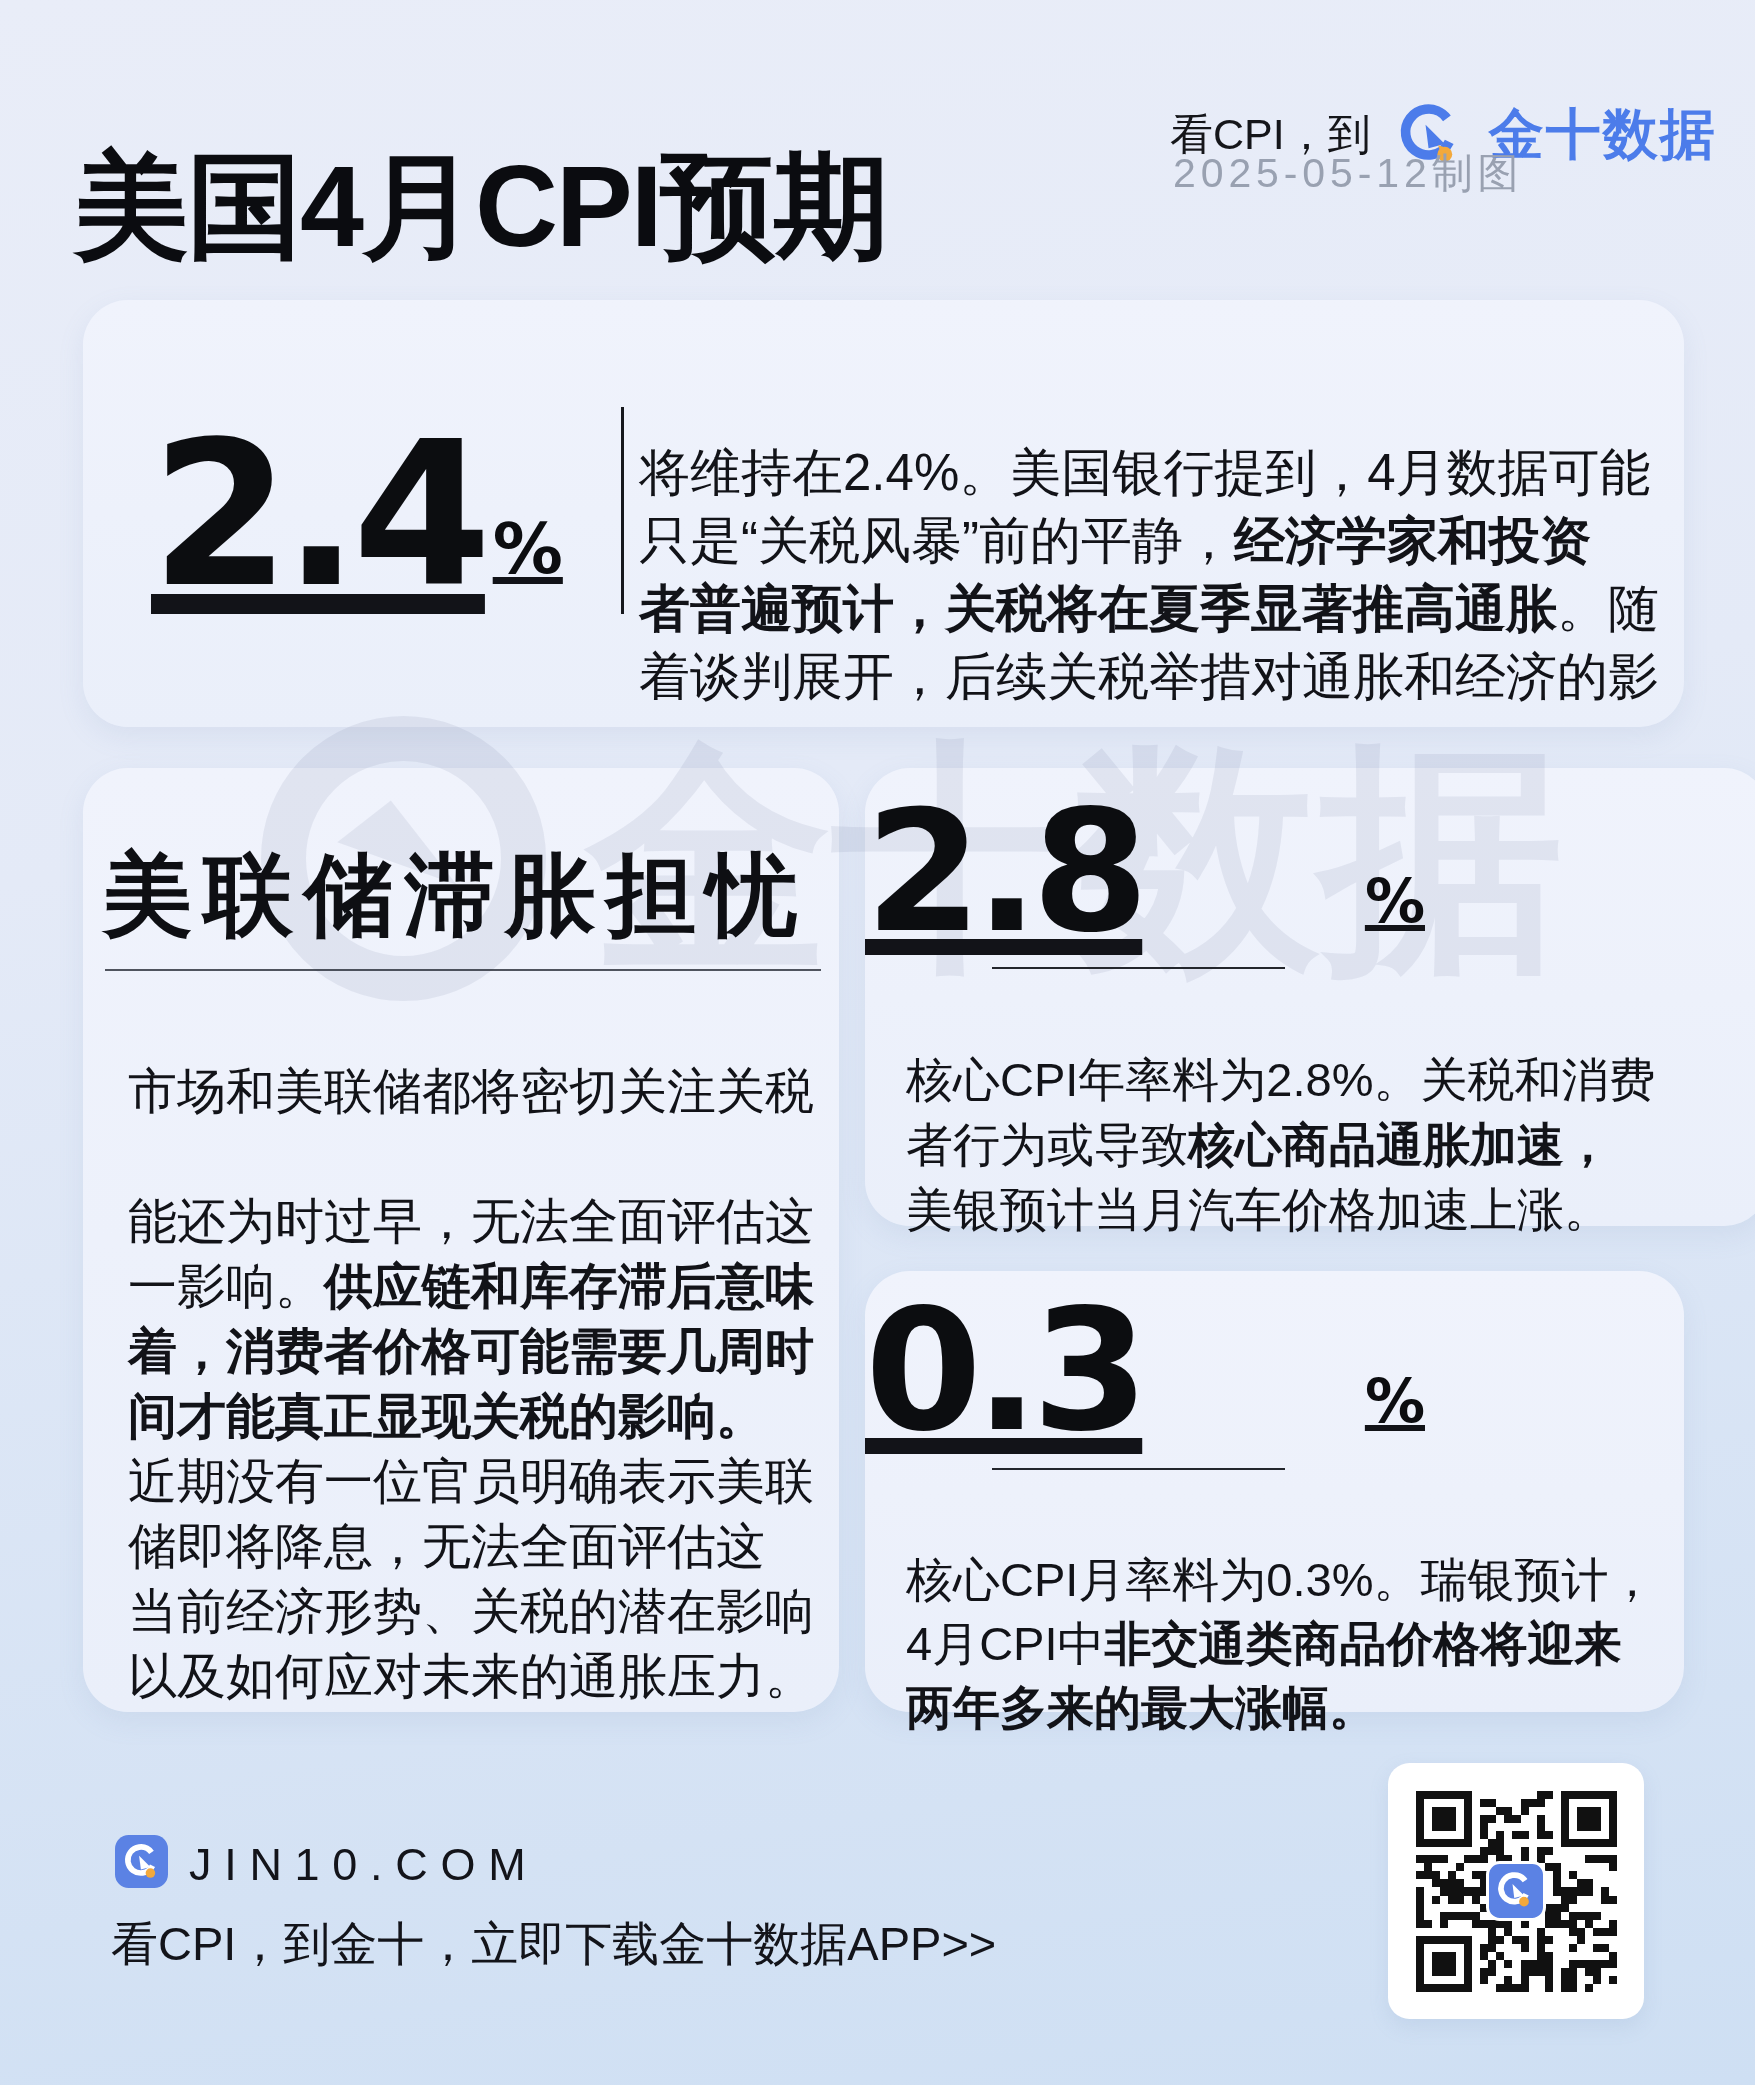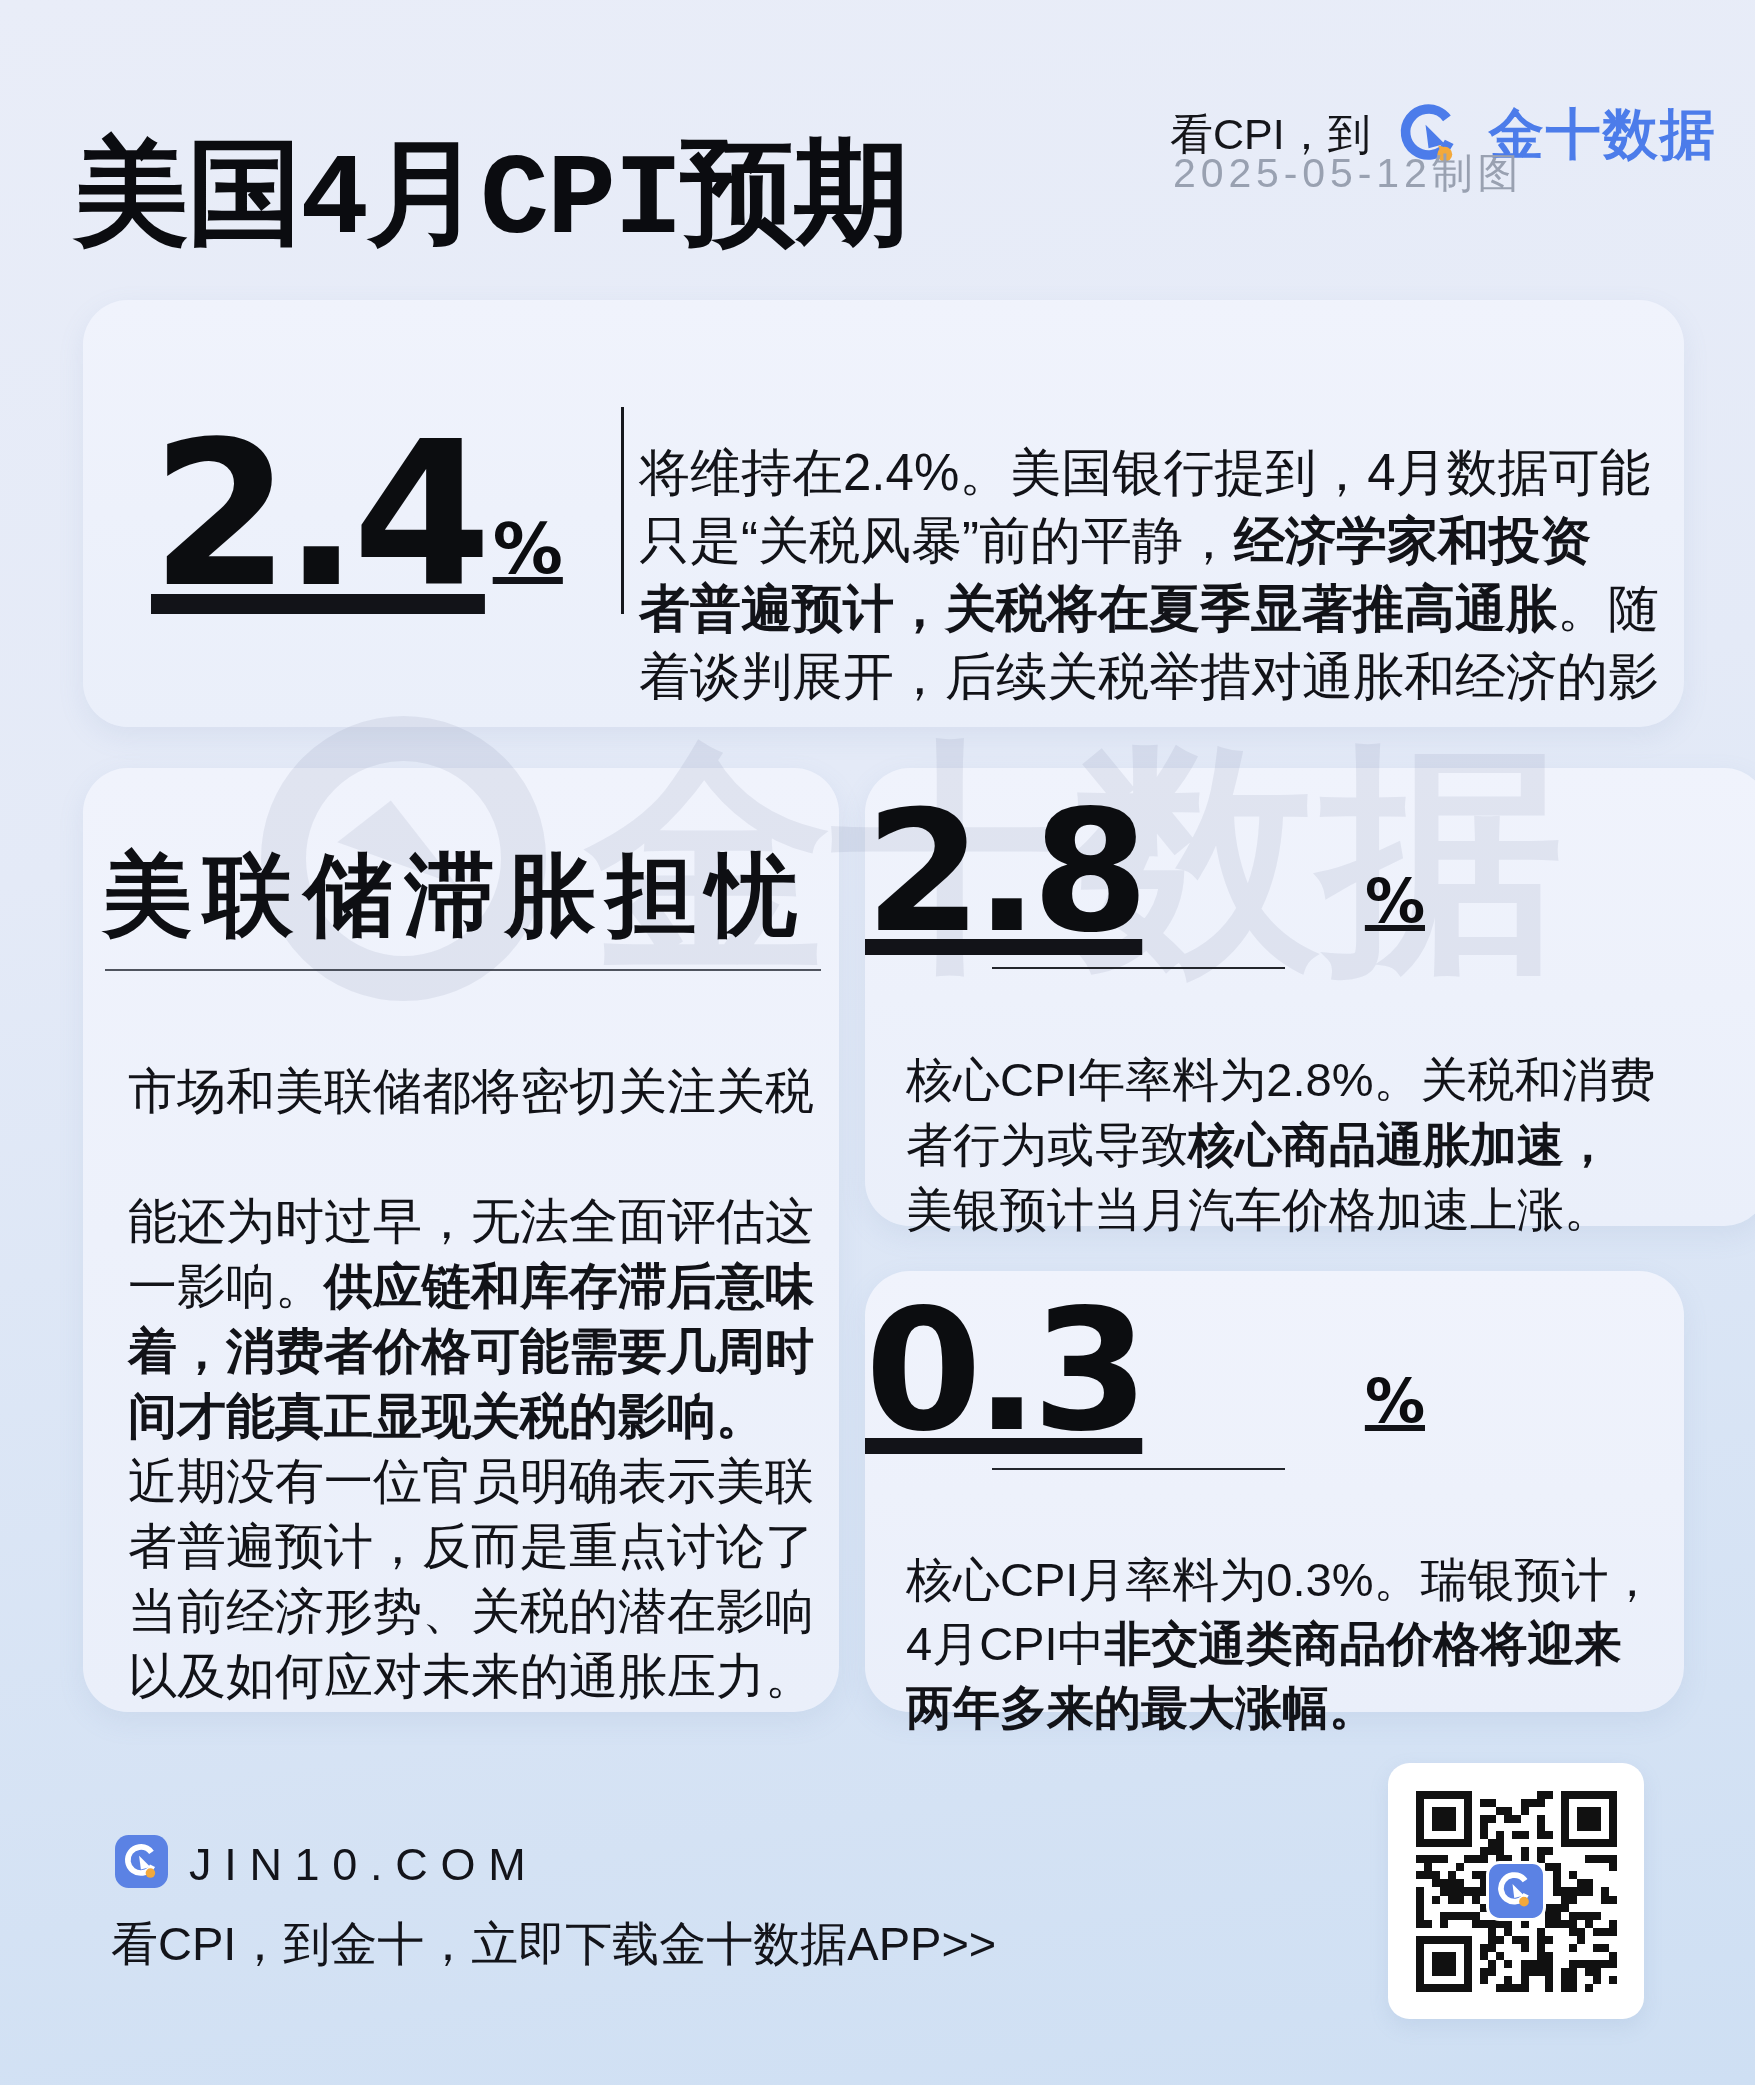--- a/index.html
+++ b/index.html
@@ -29,22 +29,22 @@
     content:"";position:absolute;left:57px;top:49px;width:0;height:0;
     border-left:68px solid transparent;border-top:107px solid currentColor;
     transform:rotate(-38deg);
   }
   .wm-text{
     font-size:244px;font-weight:800;letter-spacing:0px;line-height:1;
     white-space:nowrap;
   }
   
   .title{
-    position:absolute;left:74px;top:39px;z-index:2;
-    font-family:Liberation Mono, monospace;
+    position:absolute;left:74px;top:53px;z-index:2;
+    font-family:Liberation Sans, sans-serif;
     font-weight:900;font-size:115px;letter-spacing:-2px;color:#0b0c10;
     white-space:nowrap;
   }
   .brand-row{
     position:absolute;left:1170px;top:74px;z-index:2;
     display:flex;align-items:center;gap:22px;white-space:nowrap;margin-top:24px;
   }
   .slogan{font-size:43px;color:#15161a;}
   .logo-icon{width:74px;height:74px;flex:0 0 auto;}
   .brand-name{font-size:55px;font-weight:700;color:#4c7cea;letter-spacing:2px;}
@@ -156,21 +156,21 @@
       <span class="big-num">2.4</span>
       <span class="big-pct">%</span>
     </div>
     <div class="vdiv"></div>
     <p class="lines txt-top"><br><span>将维持在2.4%。美国银行提到，4月数据可能</span><br><span>只是“关税风暴”前的平静，</span><span class="b">经济学家和投资</span><br><span class="b">者普遍预计，关税将在夏季显著推高通胀</span><span>。随</span><br><span>着谈判展开，后续关税举措对通胀和经济的影</span><br></p>
   </section>
 
   <section class="card card-left">
     <h2 class="sec-title">美联储滞胀担忧</h2>
     <div class="hdiv-left"></div>
-    <p class="lines txt-left"><span>市场和美联储都将密切关注关税</span><br><br><span>能还为时过早，无法全面评估这</span><br><span>一影响。</span><span class="b">供应链和库存滞后意味</span><br><span class="b">着，消费者价格可能需要几周时</span><br><span class="b">间才能真正显现关税的影响。</span><br><span>近期没有一位官员明确表示美联</span><br><span>者普遍预计，反而是重点讨论了</span><br><span>当前经济形势、关税的潜在影响</span><br><span>以及如何应对未来的通胀压力。</span></p>
+    <p class="lines txt-left"><span>市场和美联储都将密切关注关税</span><br><br><span>能还为时过早，无法全面评估这</span><br><span>一影响。</span><span class="b">供应链和库存滞后意味</span><br><span class="b">着，消费者价格可能需要几周时</span><br><span class="b">间才能真正显现关税的影响。</span><br><span>近期没有一位官员明确表示美联</span><br><span>储即将降息，无法全面评估这</span><br><span>当前经济形势、关税的潜在影响</span><br><span>以及如何应对未来的通胀压力。</span></p>
   </section>
 
   <section class="card card-r1">
     <div class="numwrap nw-r">
       <span class="big-num">2.8</span>
       <span class="big-pct">%</span>
     </div>
     <div class="hdiv-r r1"></div>
     <p class="lines txt-r"><span>核心CPI年率料为2.8%。关税和消费</span><br><span>者行为或导致</span><span class="b">核心商品通胀加速，</span><br><span>美银预计当月汽车价格加速上涨。</span></p>
   </section>

